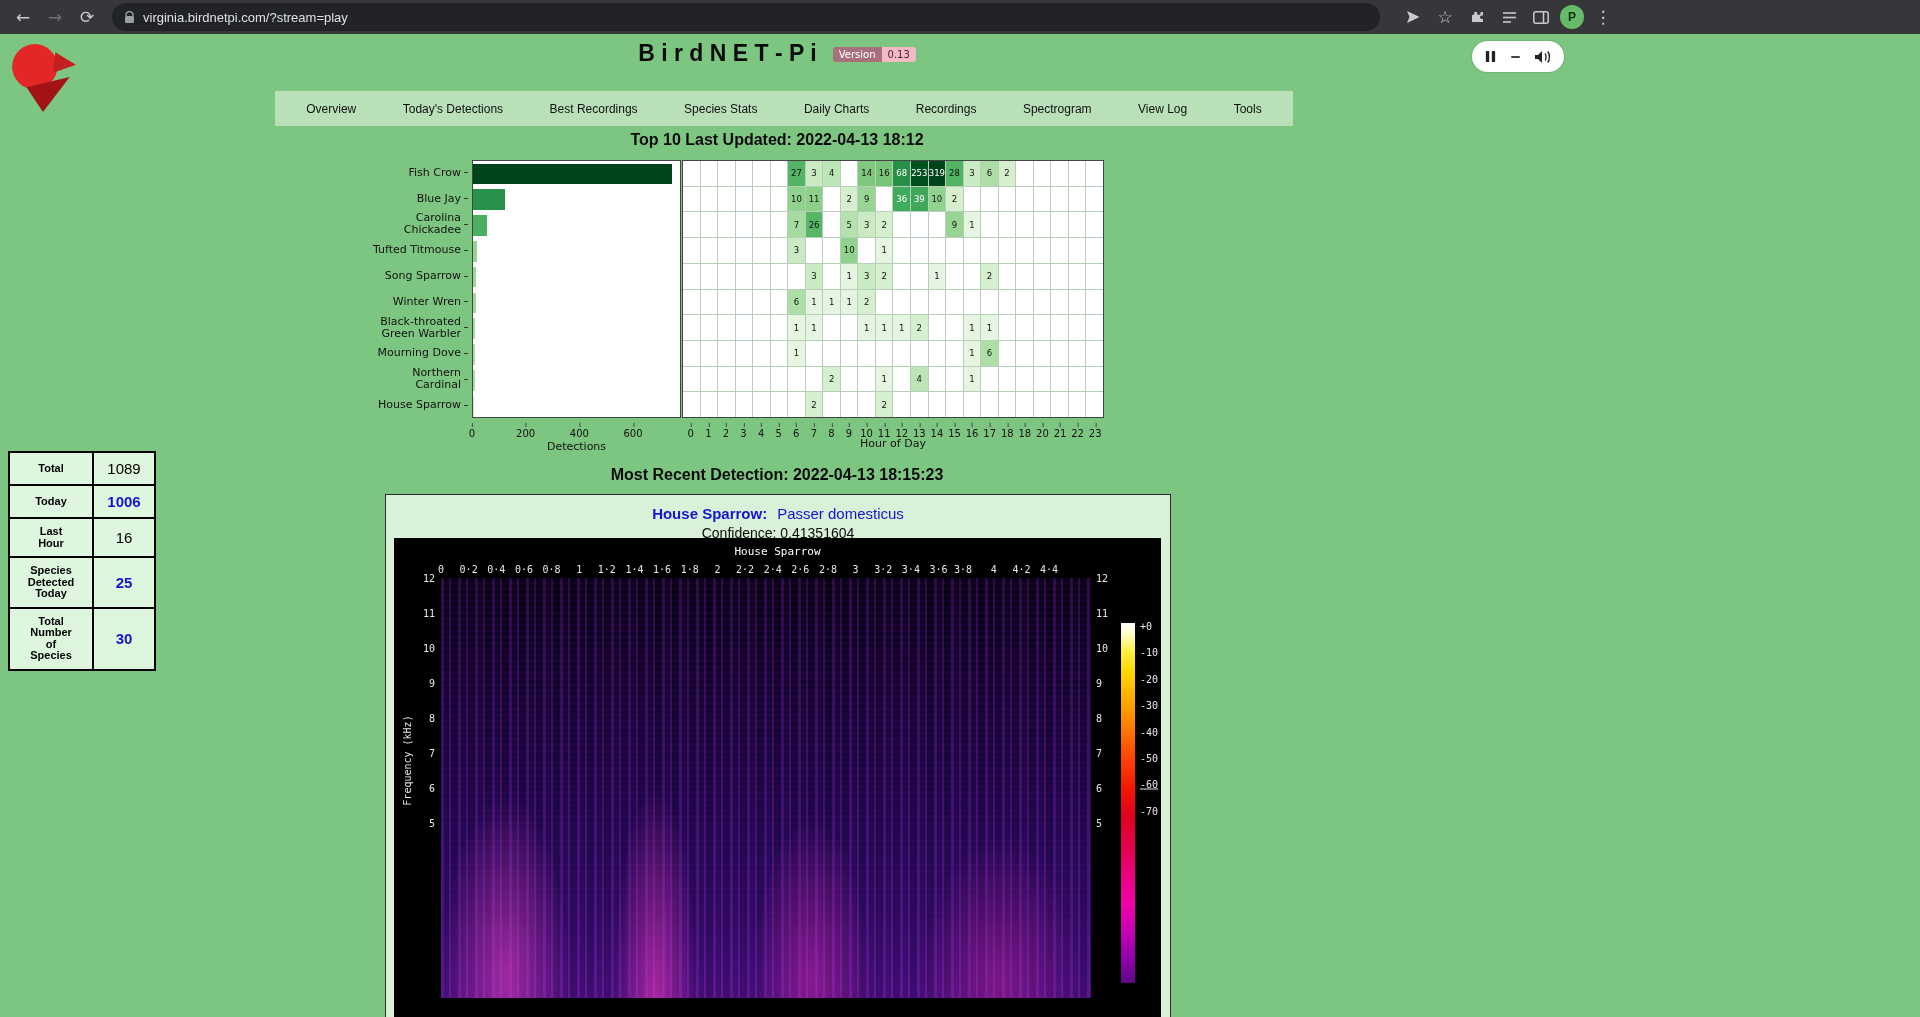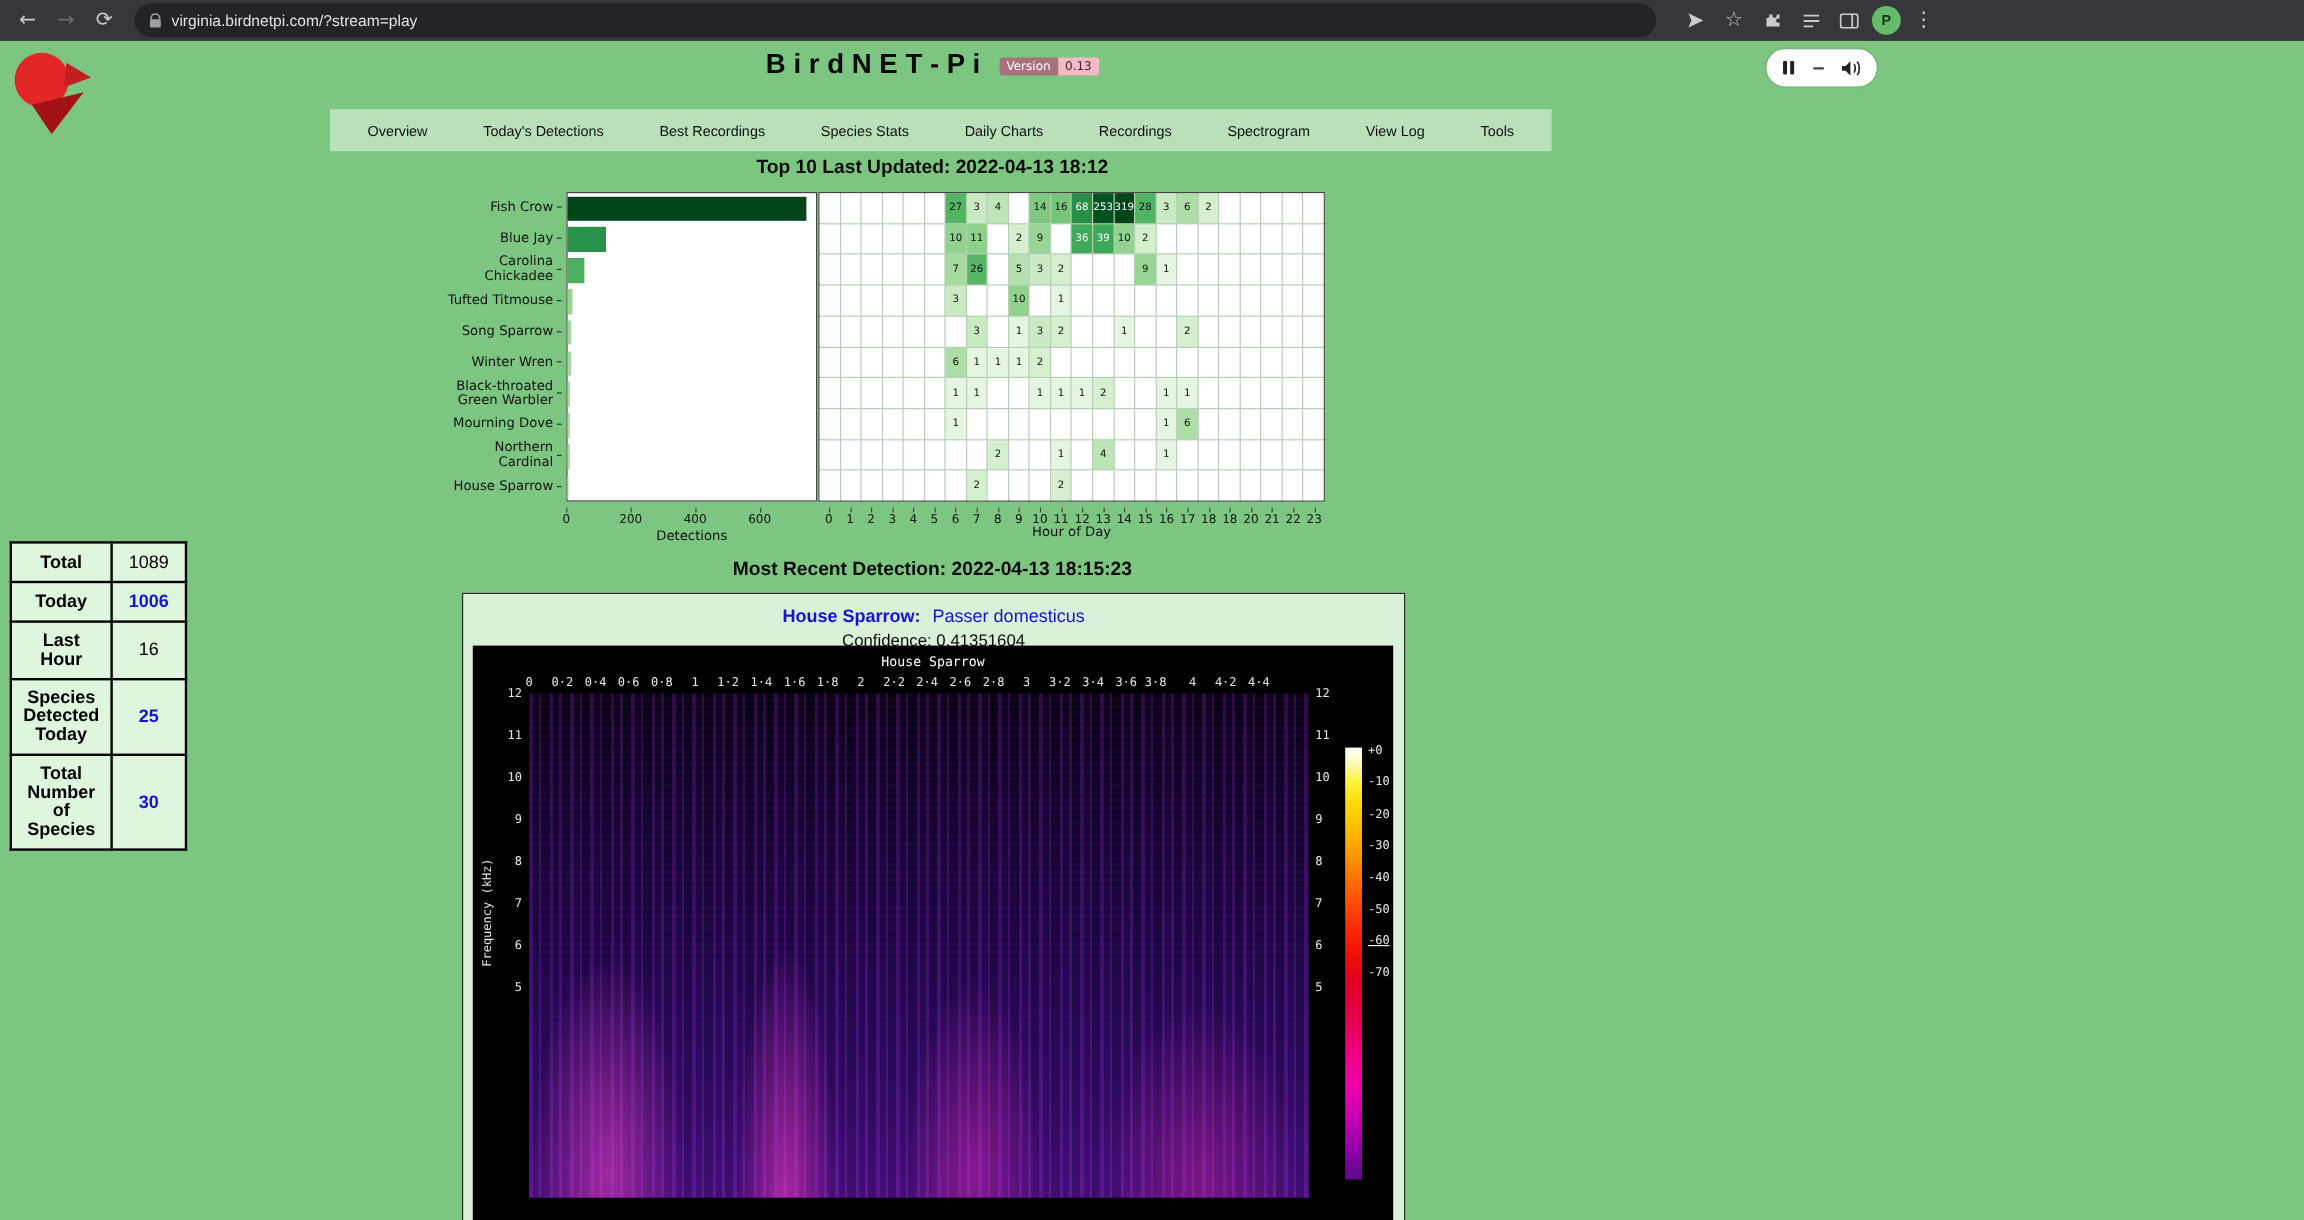--- a/index.html
+++ b/index.html
@@ -47,21 +47,21 @@
   #hourLabel{left:682px;width:422px;top:403px;}
   .heat-panel{position:absolute;left:682px;top:126px;width:422px;height:258px;background:#b7cfb7;border:1px solid #444;box-sizing:border-box;display:grid;grid-template-columns:repeat(24,1fr);grid-template-rows:repeat(10,1fr);gap:1px;}
   .heat-cell{background:#fff;display:flex;align-items:center;justify-content:center;font:8.5px "DejaVu Sans",sans-serif;color:#111;overflow:hidden;}
   .hour-ticks{position:absolute;left:682px;top:390px;width:422px;height:14px;}
   .htick{position:absolute;top:4px;transform:translateX(-50%);font:10px "DejaVu Sans",sans-serif;color:#111;}
   .htick::before{content:"";position:absolute;left:50%;top:-5px;width:1px;height:4px;background:#444;}
 
   
   .stats{position:absolute;left:8px;top:417px;border-collapse:collapse;background:var(--table-bg);}
   .stats th,.stats td{border:2px solid #000;text-align:center;vertical-align:middle;}
-  .stats th{width:76px;font-size:15px;font-weight:bold;padding:7px 3px;white-space:pre-line;line-height:1.05;color:#000;}
+  .stats th{width:76px;font-size:11px;font-weight:bold;padding:7px 3px;white-space:pre-line;line-height:1.05;color:#000;}
   .stats td{width:54px;font-size:15px;padding:7px 3px;color:#000;}
   .stats td.link{color:var(--link-blue);font-weight:bold;cursor:pointer;}
 
   
   .detect-box{position:absolute;left:385px;top:460px;width:786px;height:700px;background:var(--panel-bg);border:1px solid #2a2a2a;box-sizing:border-box;text-align:center;}
   .det-line1{margin-top:10px;font-size:15px;}
   .det-common{color:var(--link-blue);font-weight:bold;text-decoration:none;cursor:pointer;}
   .det-sci{color:var(--link-blue);margin-left:10px;cursor:pointer;}
   .det-conf{margin-top:3px;font-size:14px;color:#0a0a0a;}
 

